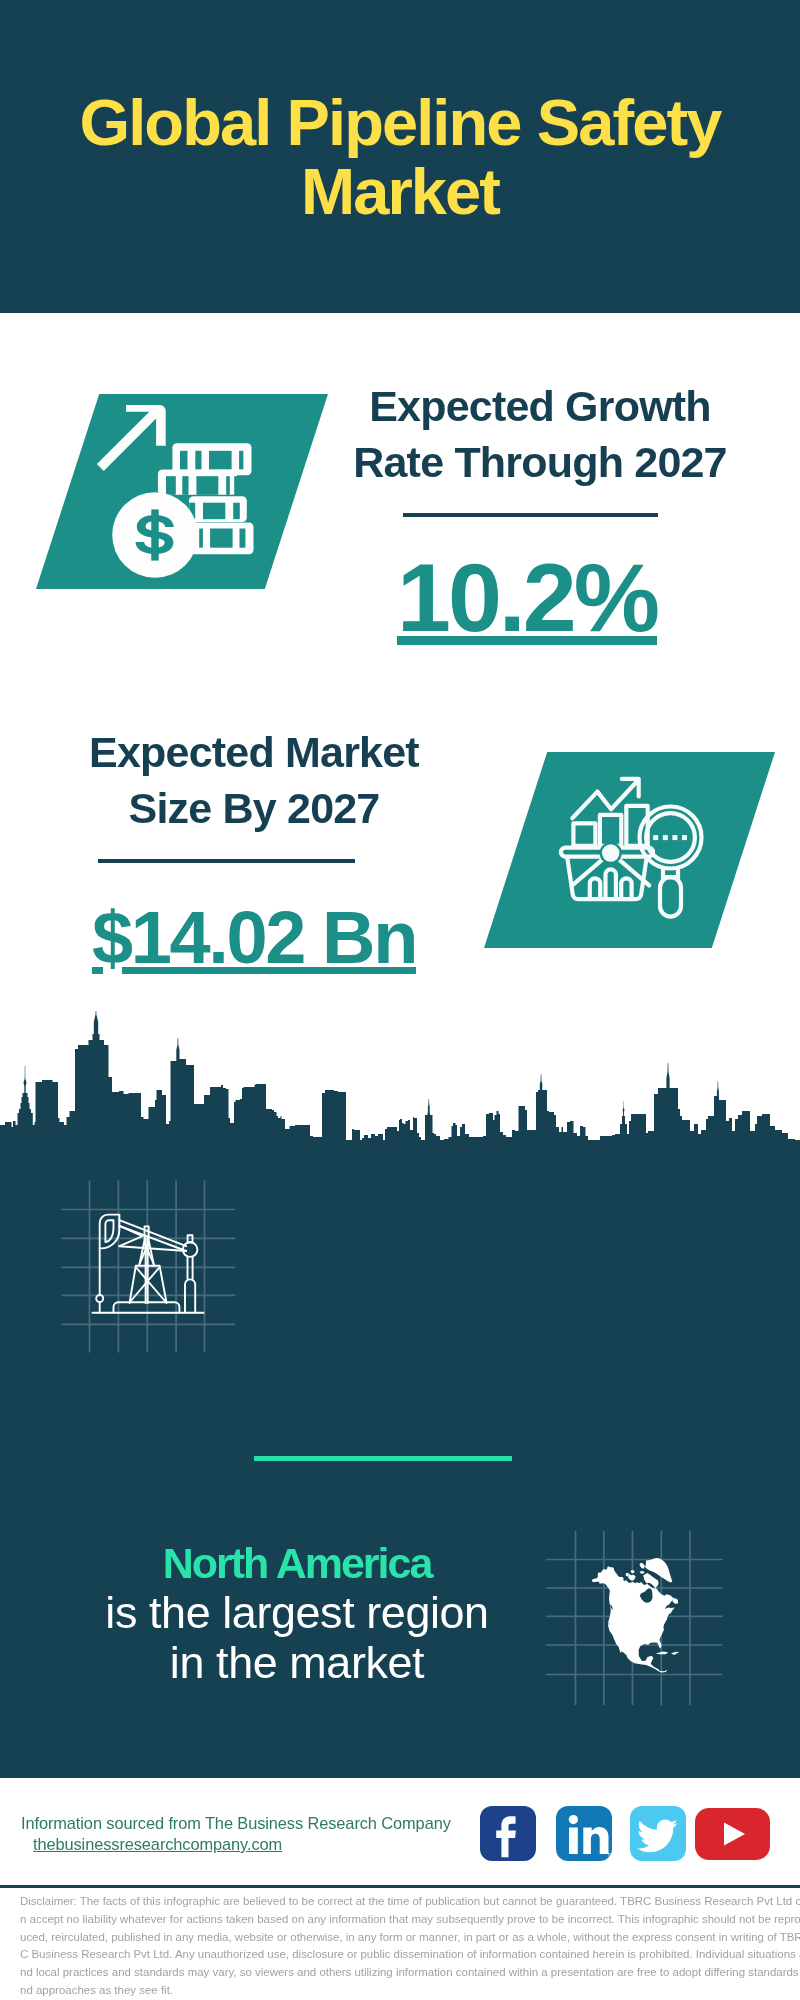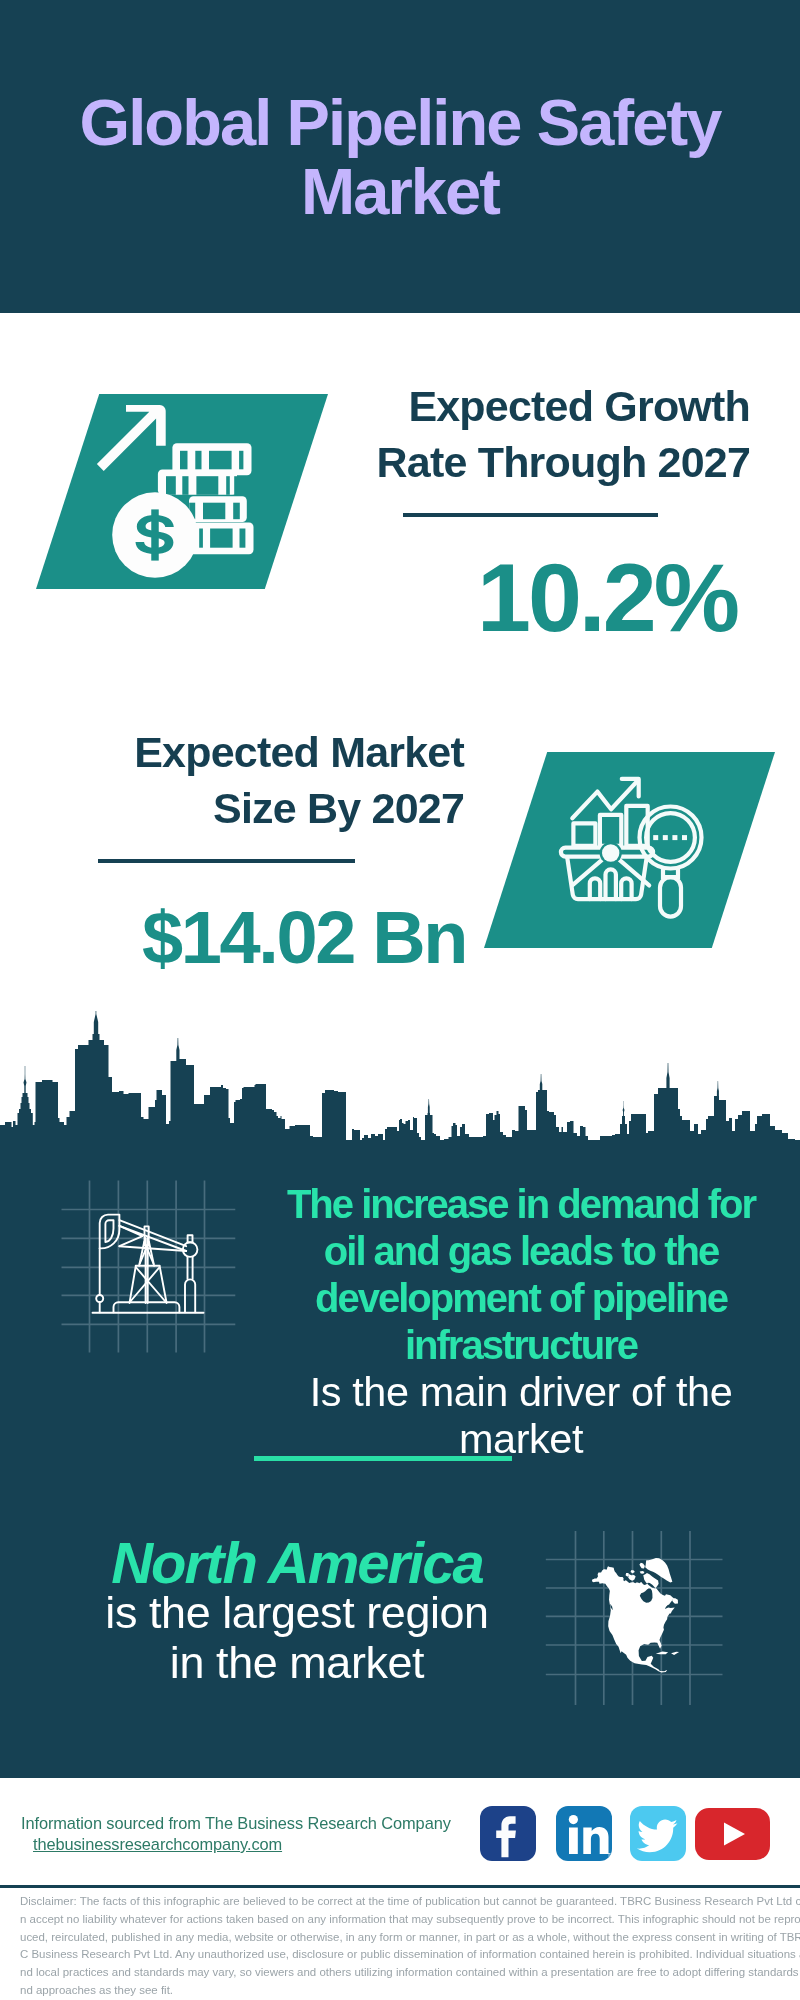--- a/index.html
+++ b/index.html
@@ -9,33 +9,33 @@
     background:#ffffff;
     font-family:"Liberation Sans",sans-serif;
     -webkit-font-smoothing:antialiased;
   }
   .page{position:relative;width:800px;height:2000px;background:#ffffff;overflow:hidden;}
 
   
   .header{position:absolute;left:0;top:0;width:800px;height:313px;background:#164153;}
   .header-title{
     position:absolute;left:60px;top:88px;width:680px;
-    text-align:center;color:#c4b5fd;
+    text-align:center;color:#fde047;
     font-size:65px;font-weight:bold;line-height:69.4px;
     letter-spacing:-1.9px;
   }
 
   
   .tile{position:absolute;}
 
   
-  .stat-text{position:absolute;text-align:right;}
+  .stat-text{position:absolute;text-align:center;}
   .stat-label{color:#163f51;font-weight:bold;font-size:43px;line-height:56px;letter-spacing:-0.8px;}
   .rule{background:#164153;position:absolute;height:4px;}
-  .stat-value{color:#1b8f88;font-weight:bold;line-height:1;letter-spacing:-3px;}
+  .stat-value{color:#1b8f88;font-weight:bold;line-height:1;letter-spacing:-3px;text-decoration:underline;}
 
   
   .dark{position:absolute;left:0;top:1140px;width:800px;height:638px;background:#164153;}
   .skyline{position:absolute;left:0;top:1004px;width:800px;height:142px;display:block;}
 
   
   .blk{position:absolute;text-align:center;}
   .hi{color:#29e3ab;font-weight:bold;}
   .sub{color:#ffffff;}
 
@@ -184,36 +184,24 @@
       <path d="M89.7,67.8 L98.4,88.5 M93.5,67.8 L84.8,88.5"></path>
       <path d="M80.7,90.8 H104.7"></path>
       <path d="M80.7,91.5 L74.5,128 M104.7,91.5 L111.6,128"></path>
       <path d="M81.1,92.5 L110.8,127 M104.3,92.5 L74.9,127"></path>
       <path d="M90.6,63 V128 M92.7,63 V128"></path>
       <path d="M58.5,137.3 v-5.2 a4.8,4.8 0 0 1 4.8,-4.8 h56.3 a4.8,4.8 0 0 1 4.8,4.8 v5.2"></path>
       <path d="M37.5,137.8 H148.5"></path>
     </g>
   </svg>
 
-  <div class="blk" style="left:266px;top:1181px;width:510px;">
-    <div class="hi" style="font-size:40px;line-height:47px;letter-spacing:-2px;">
-      <div>The increase in demand for</div>
-      <div>oil and gas leads to the</div>
-      <div>development of pipeline</div>
-      <div>infrastructure</div>
-    </div>
-    <div class="sub" style="font-size:41.4px;line-height:47px;letter-spacing:-0.4px;">
-      <div>Is the main driver of the</div>
-      <div>market</div>
-    </div>
-  </div>
   <div class="rule" style="left:254px;top:1456px;width:258px;height:5px;background:#29dfa6;"></div>
 
   <div class="blk" style="left:44px;top:1538px;width:506px;">
-    <div class="hi" style="font-size:58px;line-height:50px;letter-spacing:-2px;font-style:italic;">
+    <div class="hi" style="font-size:43px;line-height:50px;letter-spacing:-2px;">
       <div>North America</div>
     </div>
     <div class="sub" style="font-size:44.9px;line-height:50px;letter-spacing:-0.4px;">
       <div>is the largest region</div>
       <div>in the market</div>
     </div>
   </div>
 
   <svg class="icon-map" width="190" height="190" viewBox="0 0 190 190" style="position:absolute;left:536px;top:1524px;">
     <g stroke="#486c7d" stroke-width="1.7" fill="none">

